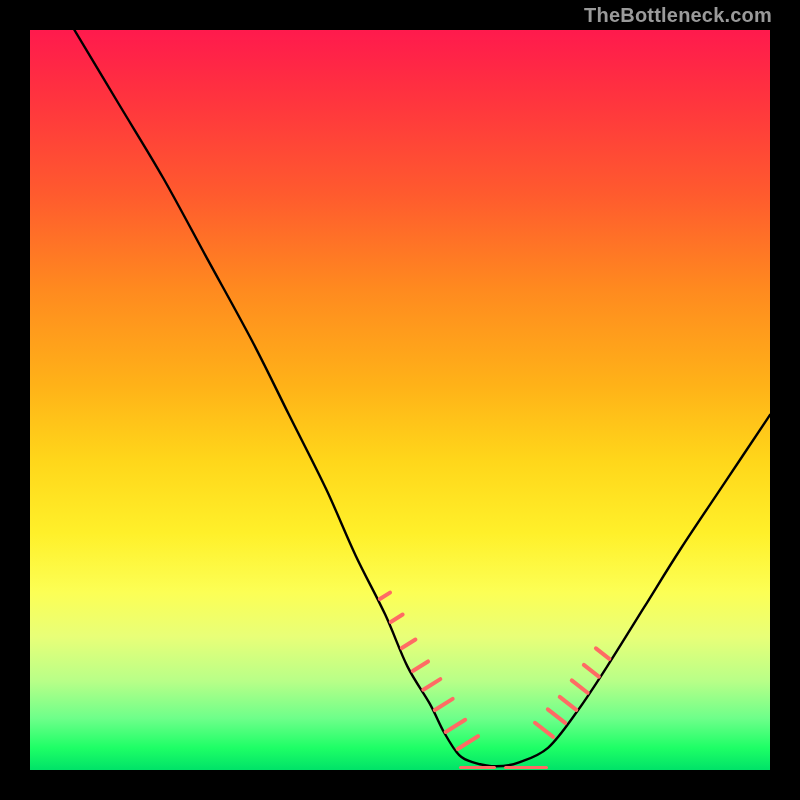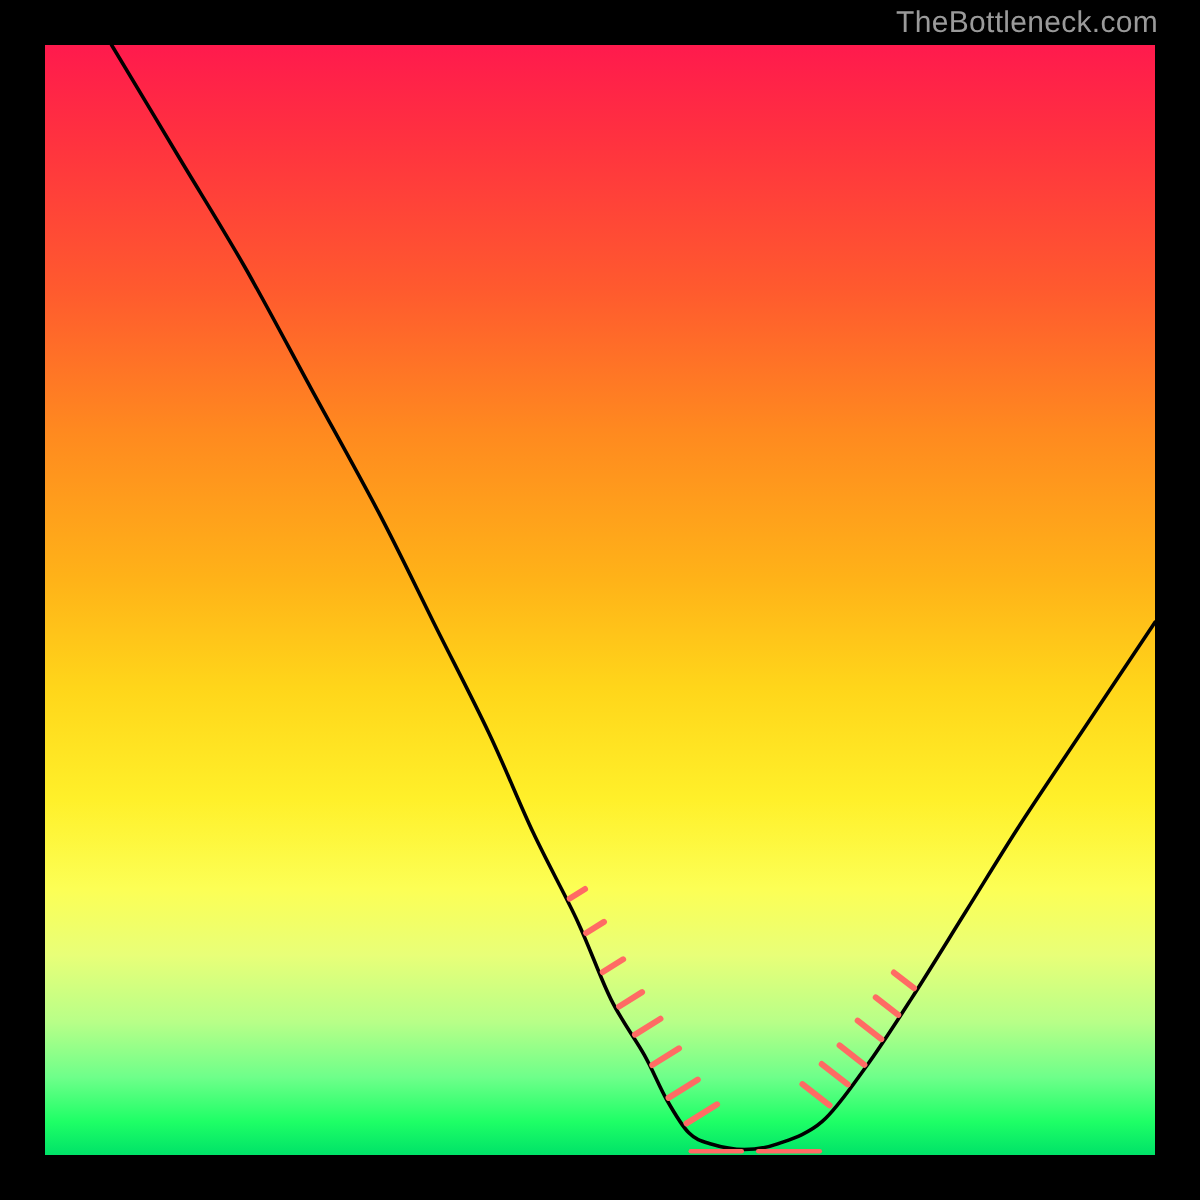--- a/index.html
+++ b/index.html
@@ -38,21 +38,21 @@
       #6eff8a 93%,
       #1eff66 97%,
       #00e268 100%
     );
   }
   .watermark {
     position: absolute;
     top: 4px;
     right: 28px;
     color: #9a9a9a;
-    font-weight: 400;
+    font-weight: 700;
     font-size: 20px;
     letter-spacing: 0.2px;
   }
   svg.curve {
     position: absolute;
     left: 0;
     top: 0;
     width: 740px;
     height: 740px;
   }

